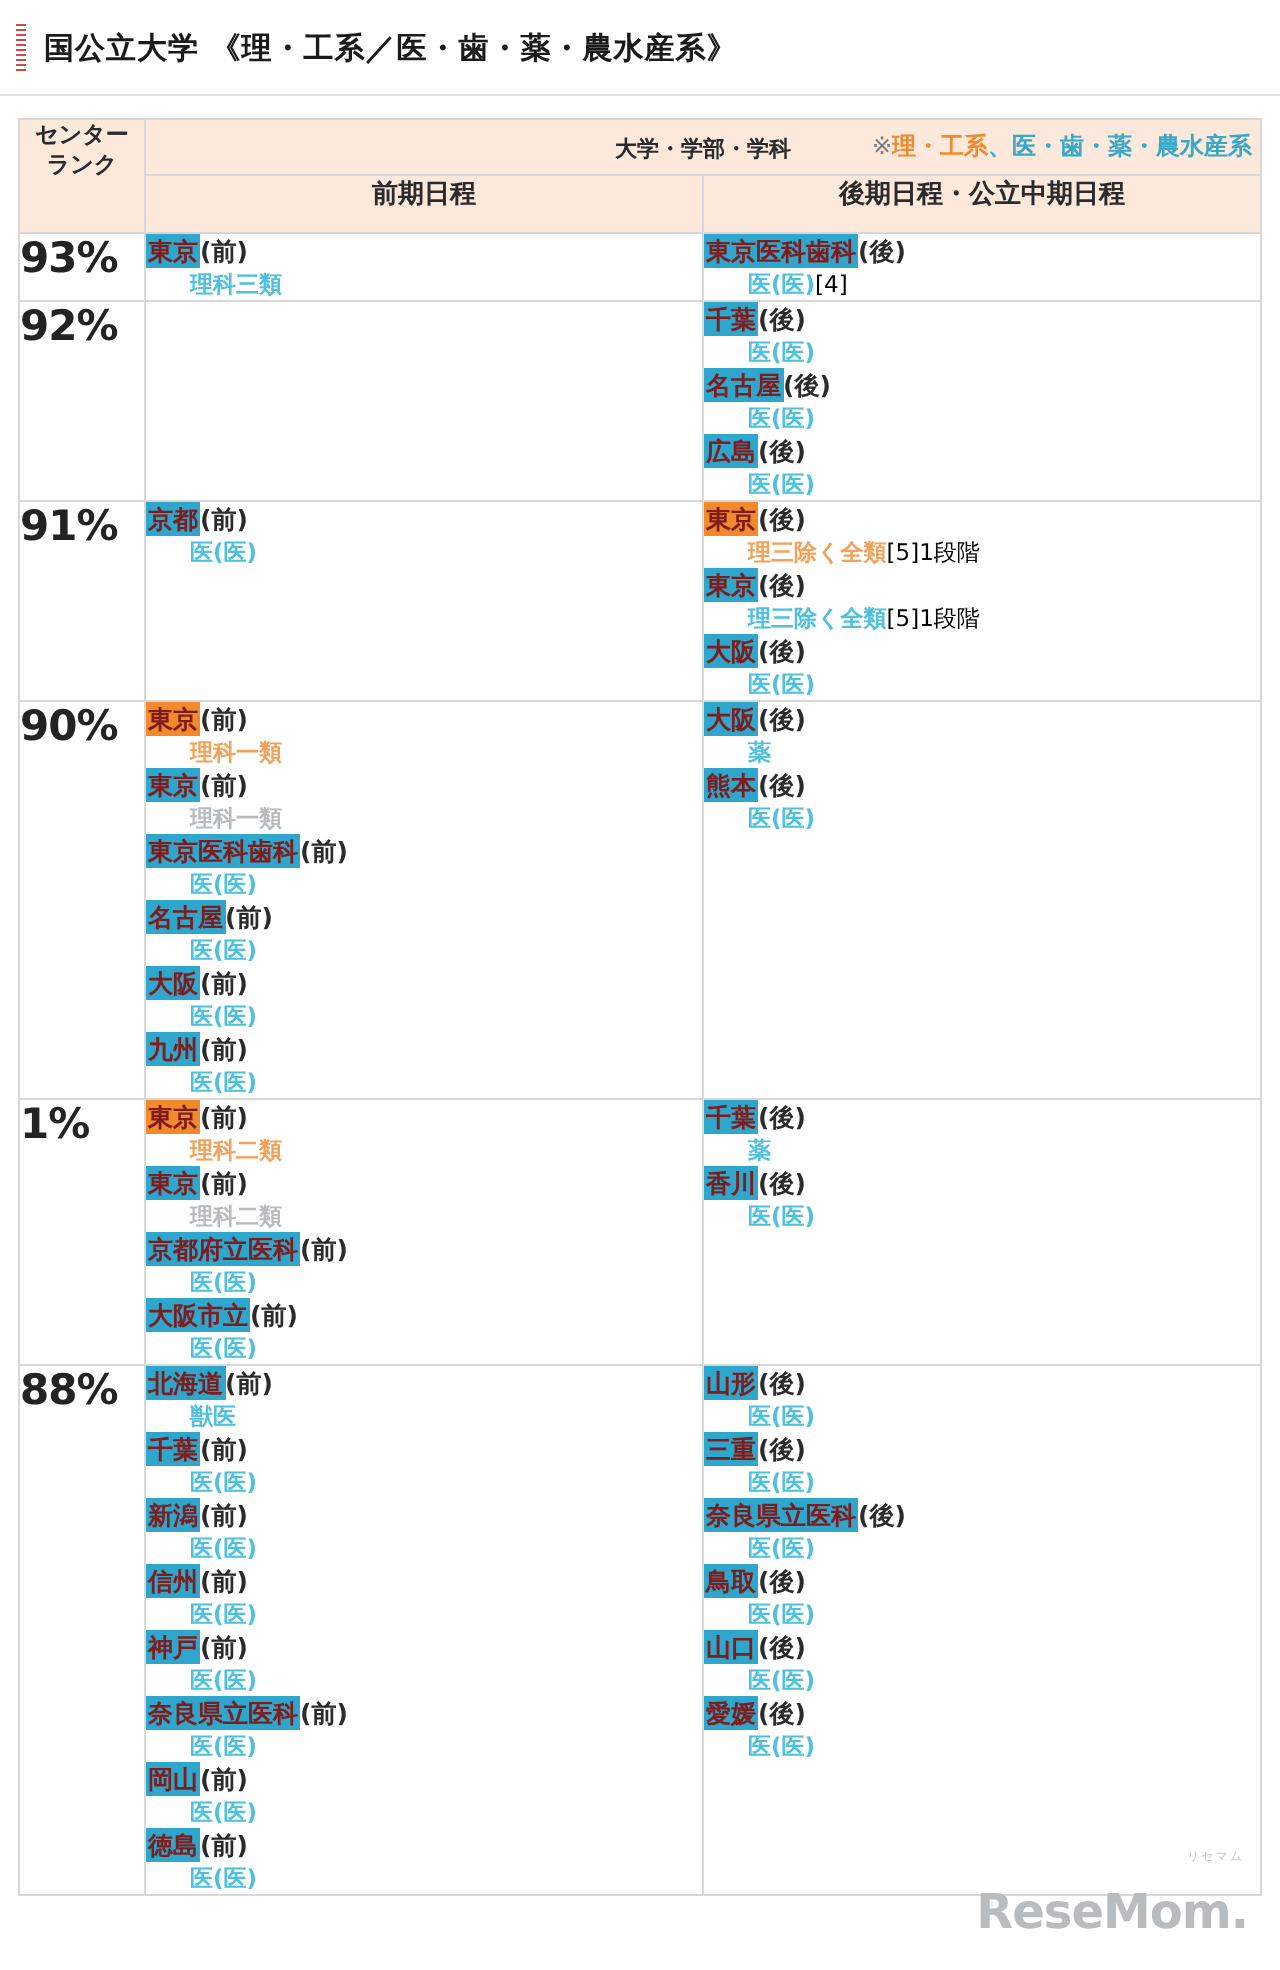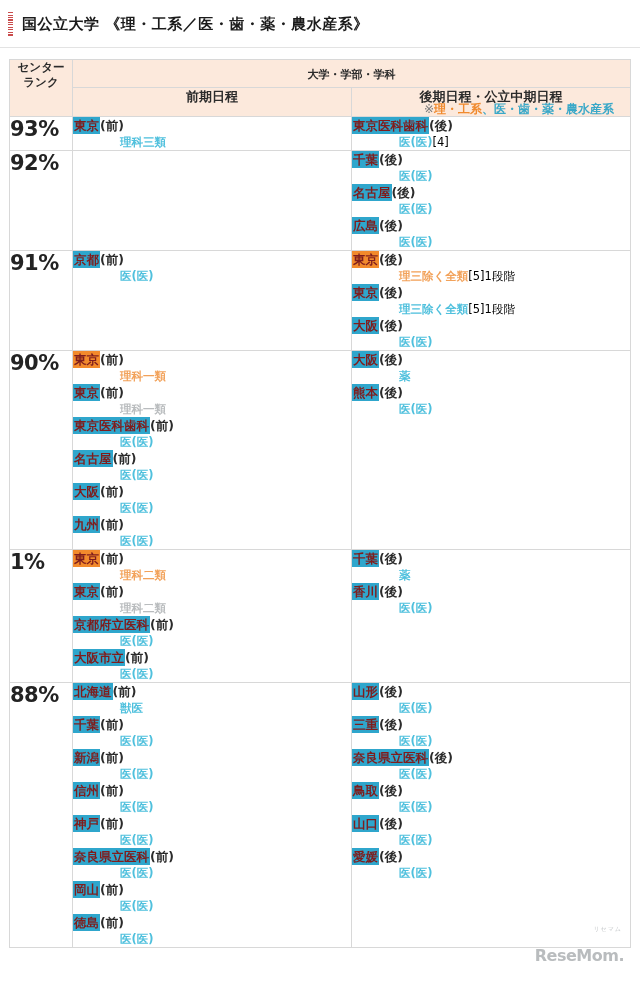--- a/index.html
+++ b/index.html
@@ -72,26 +72,25 @@
     height: 27px;
     line-height: 27px;
   }
   .hdr-top-title {
     font-size: 11px;
     font-weight: bold;
     color: #2b2b2b;
   }
   .legend {
     position: absolute;
-    right: 16px; top: 0;
+    right: 4px; top: 0;
     line-height: 27px;
     font-size: 12px;
     font-weight: bold;
     white-space: nowrap;
-    margin-top: 36px;
   }
   .legend .lg-mark { color: #7a7a7a; font-weight: normal; }
   .legend .lg-sci  { color: #f08a2e; }
   .legend .lg-sep  { color: #3aa8c8; }
   .legend .lg-med  { color: #3aa8c8; }
 
   
   td.rank-cell {
     width: 63px;
     text-align: left;
@@ -123,35 +122,35 @@
   }
   .uni-name.med { background: #2fa6cc; }
   .uni-name.sci { background: #f28a2c; }
 
   .term {
     font-size: 12.5px;
     font-weight: bold;
     color: #2b2b2b;
   }
 
-  .dept { font-weight: bold; margin-left: 25px; }
+  .dept { font-weight: bold; }
   .dept.med  { color: #4fc0dd; }
   .dept.sci  { color: #f2a25a; }
   .dept.gray { color: #b9bcbe; }
 
   
   .watermark {
     position: absolute;
     right: 16px;
     bottom: 18px;
     text-align: right;
     pointer-events: none;
   }
   .wm-main {
-    font-size: 16px;
+    font-size: 24px;
     font-weight: bold;
     color: #b9bcbe;
     letter-spacing: -0.5px;
     line-height: 22px;
     font-family: "DejaVu Sans", "Liberation Sans", sans-serif;
     margin-top: 13px;
   }
   .wm-ruby {
     font-size: 6px;
     color: #c6c9cb;

